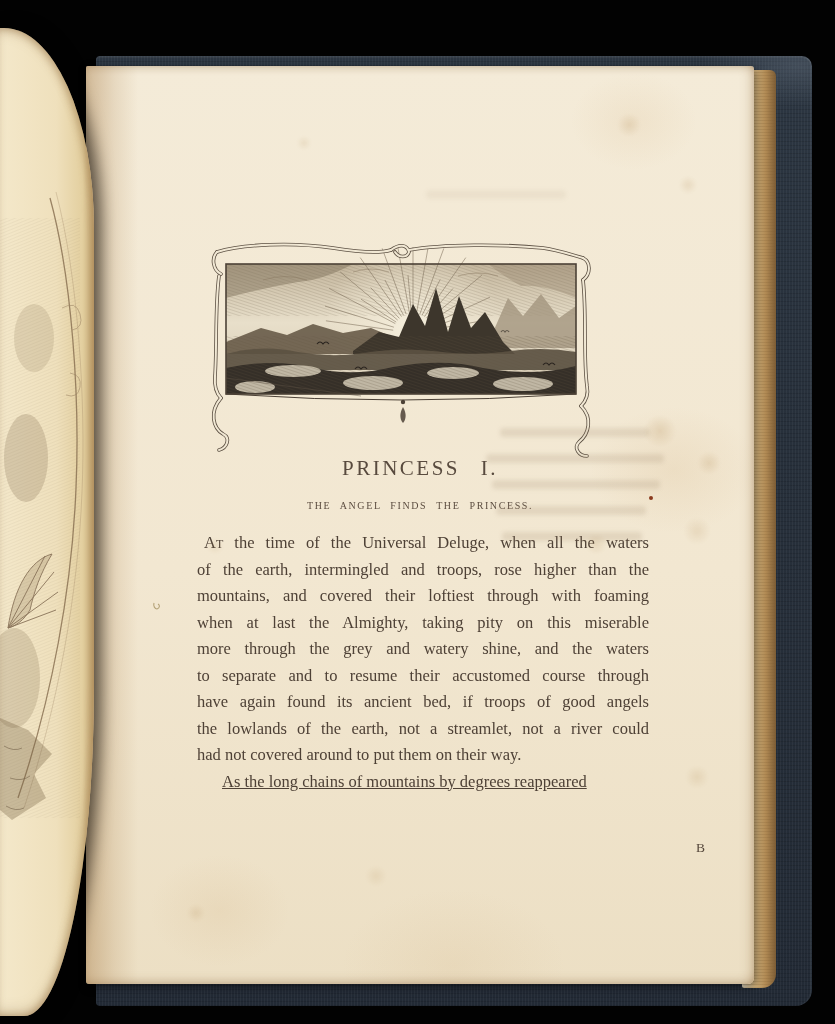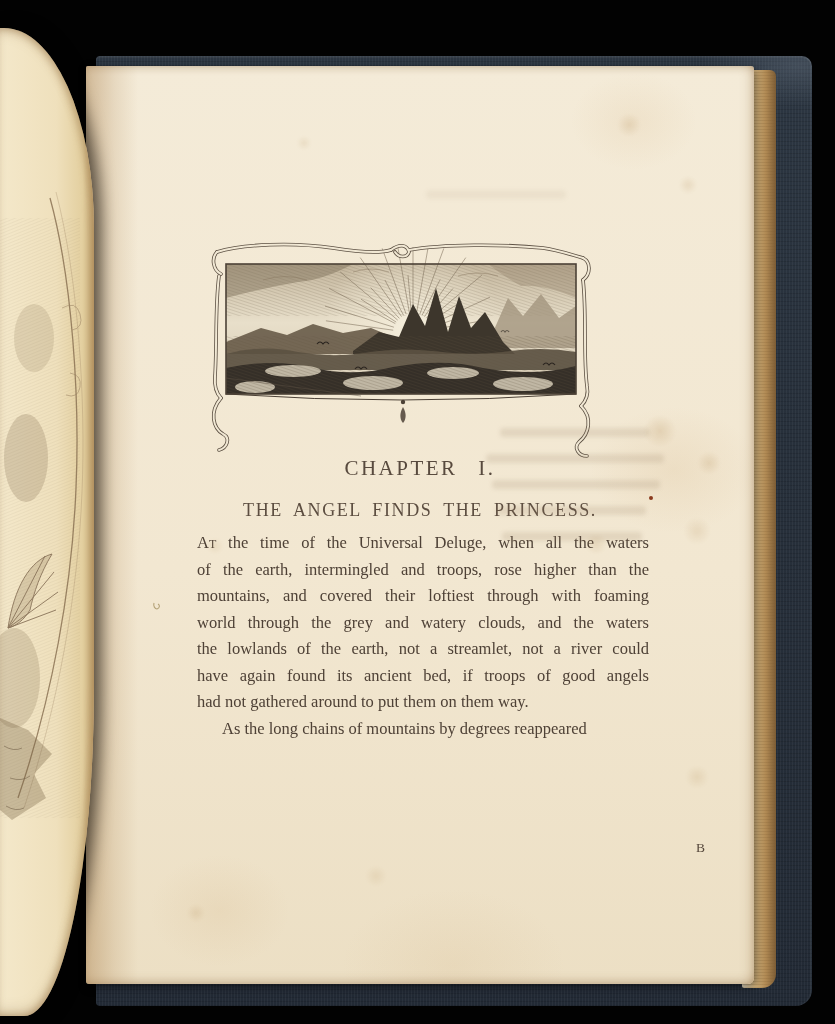--- a/index.html
+++ b/index.html
@@ -48,27 +48,27 @@
          background:linear-gradient(90deg,#f4e8ca 0%, #efe0bc 60%, #e3cf9f 88%, #c6a977 100%);
          border-radius:0 90px 70px 0 / 0 200px 330px 0;
          box-shadow:7px 0 16px rgba(0,0,0,.6), inset -4px 0 7px rgba(150,110,60,.35),
                     inset 0 10px 14px -10px rgba(120,85,45,.5), inset 0 -12px 16px -12px rgba(120,85,45,.5);}
   .page-left svg{position:absolute;left:0;top:130px;}
 
   
   .chapter-heading{position:absolute;left:0;top:390px;width:100%;text-align:center;
          font-size:21px;letter-spacing:2.5px;word-spacing:13px;color:#584a3e;}
   .chapter-subtitle{position:absolute;left:0;top:434px;width:100%;text-align:center;
-         font-size:18px;letter-spacing:1.6px;word-spacing:5px;color:#5c4d40;}
+         font-size:10px;letter-spacing:1.6px;word-spacing:5px;color:#5c4d40;}
   .body-text{position:absolute;left:111px;top:464px;width:452px;
          font-size:16.5px;line-height:26.5px;color:#4e4136;}
   .body-text .line{height:26.5px;white-space:normal;}
   .body-text .line.j{text-align:justify;text-align-last:justify;}
-  .body-text .line.indent{padding-left:25px;}
-  .sc{font-variant:small-caps;}
+  .body-text .line.indent{padding-left:25px;text-decoration:underline;}
+  .sc{font-variant:small-caps;margin-left:7px;}
   .signature{position:absolute;left:610px;top:774px;font-size:13.5px;color:#55473b;letter-spacing:1px;}
 
   
   .spot{position:absolute;border-radius:50%;filter:blur(1px);
          background:radial-gradient(circle, rgba(176,138,84,.55), rgba(176,138,84,0) 70%);}
   .spot.dot{background:#8a3a1e;filter:none;}
   .st-line{position:absolute;height:9px;border-radius:4px;background:rgba(146,124,94,.17);filter:blur(2px);}
   .pencil-mark{position:absolute;left:66px;top:534px;width:12px;height:12px;}
   .illustration{position:absolute;left:117px;top:170px;}
 </style>
@@ -185,30 +185,32 @@
           <path d="M14,16 C8,22 10,34 18,38"></path>
           <path d="M380,22 C388,26 388,38 380,44"></path>
           <path d="M16,40 C12,70 14,110 12,140 C11,152 14,158 18,162"></path>
           <path d="M18,162 C6,176 10,192 20,198 C28,202 24,212 16,214"></path>
           <path d="M380,44 C384,80 380,120 384,150 C386,160 382,166 378,170"></path>
           <path d="M378,170 C390,182 386,198 376,206 C370,212 376,220 384,220"></path>
         </g>
       </g>
     </svg>
 
-    <div class="chapter-heading">CHAPTER I.</div>
+    <div class="chapter-heading">PRINCESS I.</div>
     <div class="chapter-subtitle">THE ANGEL FINDS THE PRINCESS.</div>
     <div class="body-text" id="body-text">
         <div class="line j"><span class="sc">At</span> the time of the Universal Deluge, when all the waters</div>
         <div class="line j">of the earth, intermingled and troops, rose higher than the</div>
         <div class="line j">mountains, and covered their loftiest through with foaming</div>
-        <div class="line j">world through the grey and watery clouds, and the waters</div>
+        <div class="line j">when at last the Almighty, taking pity on this miserable</div>
+        <div class="line j">more through the grey and watery shine, and the waters</div>
+        <div class="line j">to separate and to resume their accustomed course through</div>
+        <div class="line j">have again found its ancient bed, if troops of good angels</div>
         <div class="line j">the lowlands of the earth, not a streamlet, not a river could</div>
-        <div class="line j">have again found its ancient bed, if troops of good angels</div>
-        <div class="line">had not gathered around to put them on them way.</div>
+        <div class="line">had not covered around to put them on their way.</div>
         <div class="line indent">As the long chains of mountains by degrees reappeared</div>
       </div>
     <div class="signature">B</div>
 
     <div>
       <div class="st-line" style="left:414px;top:362px;width:150px;"></div>
       <div class="st-line" style="left:400px;top:388px;width:178px;"></div>
       <div class="st-line" style="left:406px;top:414px;width:168px;"></div>
       <div class="st-line" style="left:410px;top:440px;width:150px;"></div>
       <div class="st-line" style="left:416px;top:466px;width:140px;"></div>

